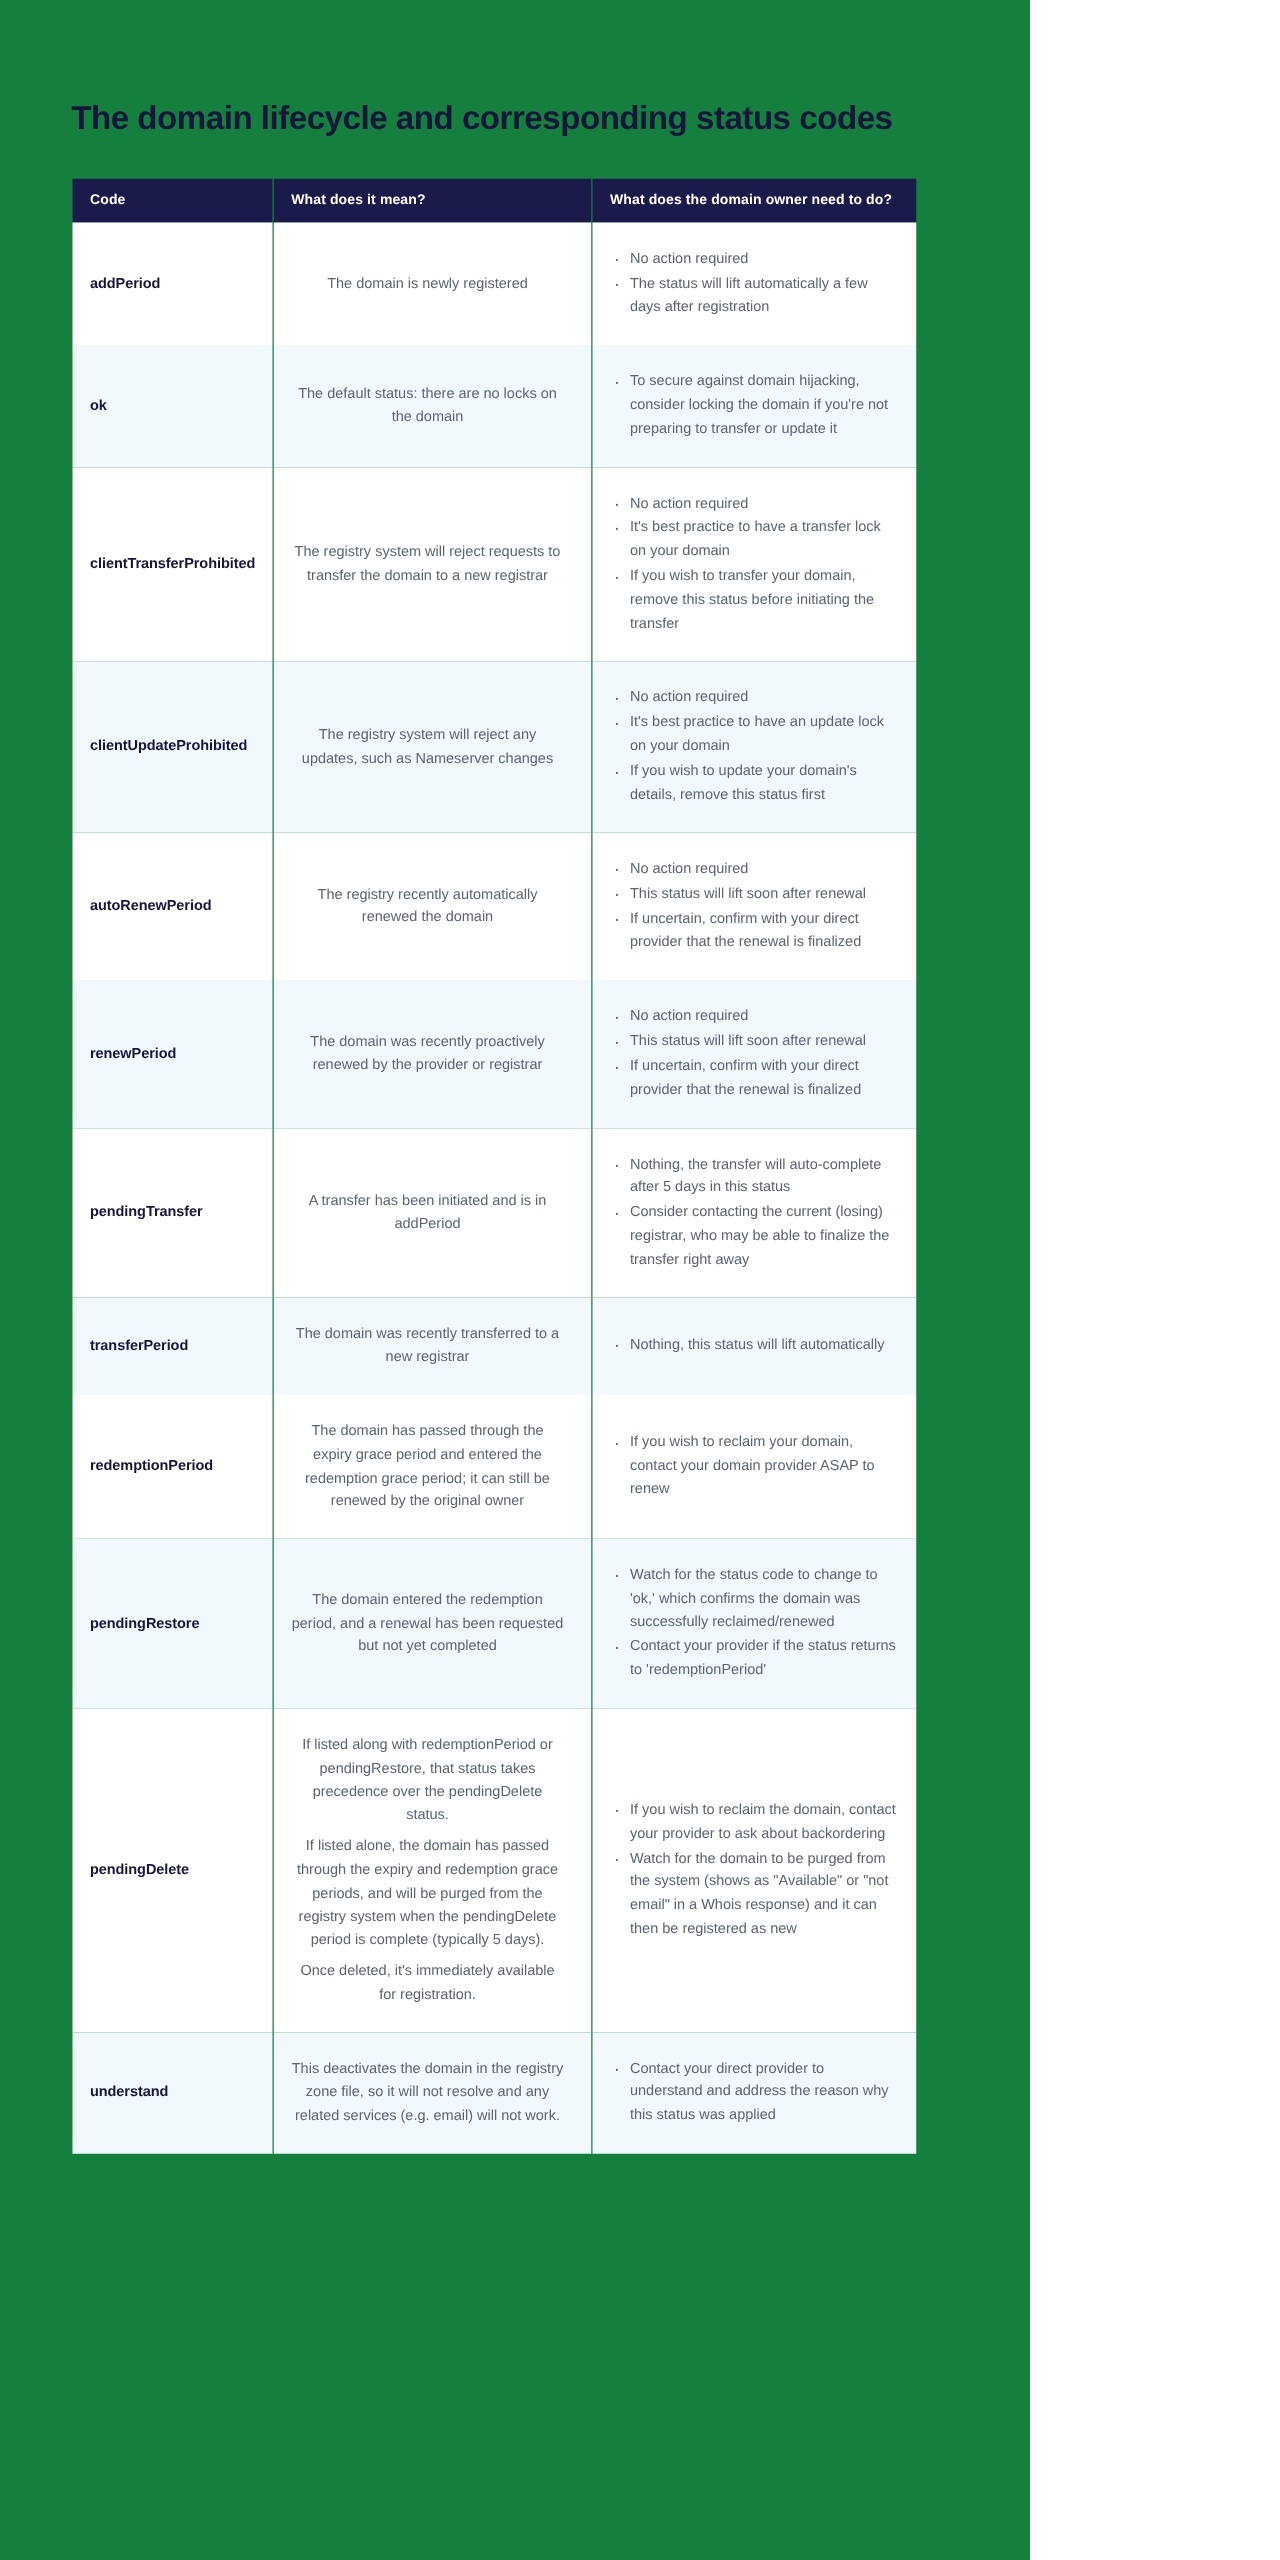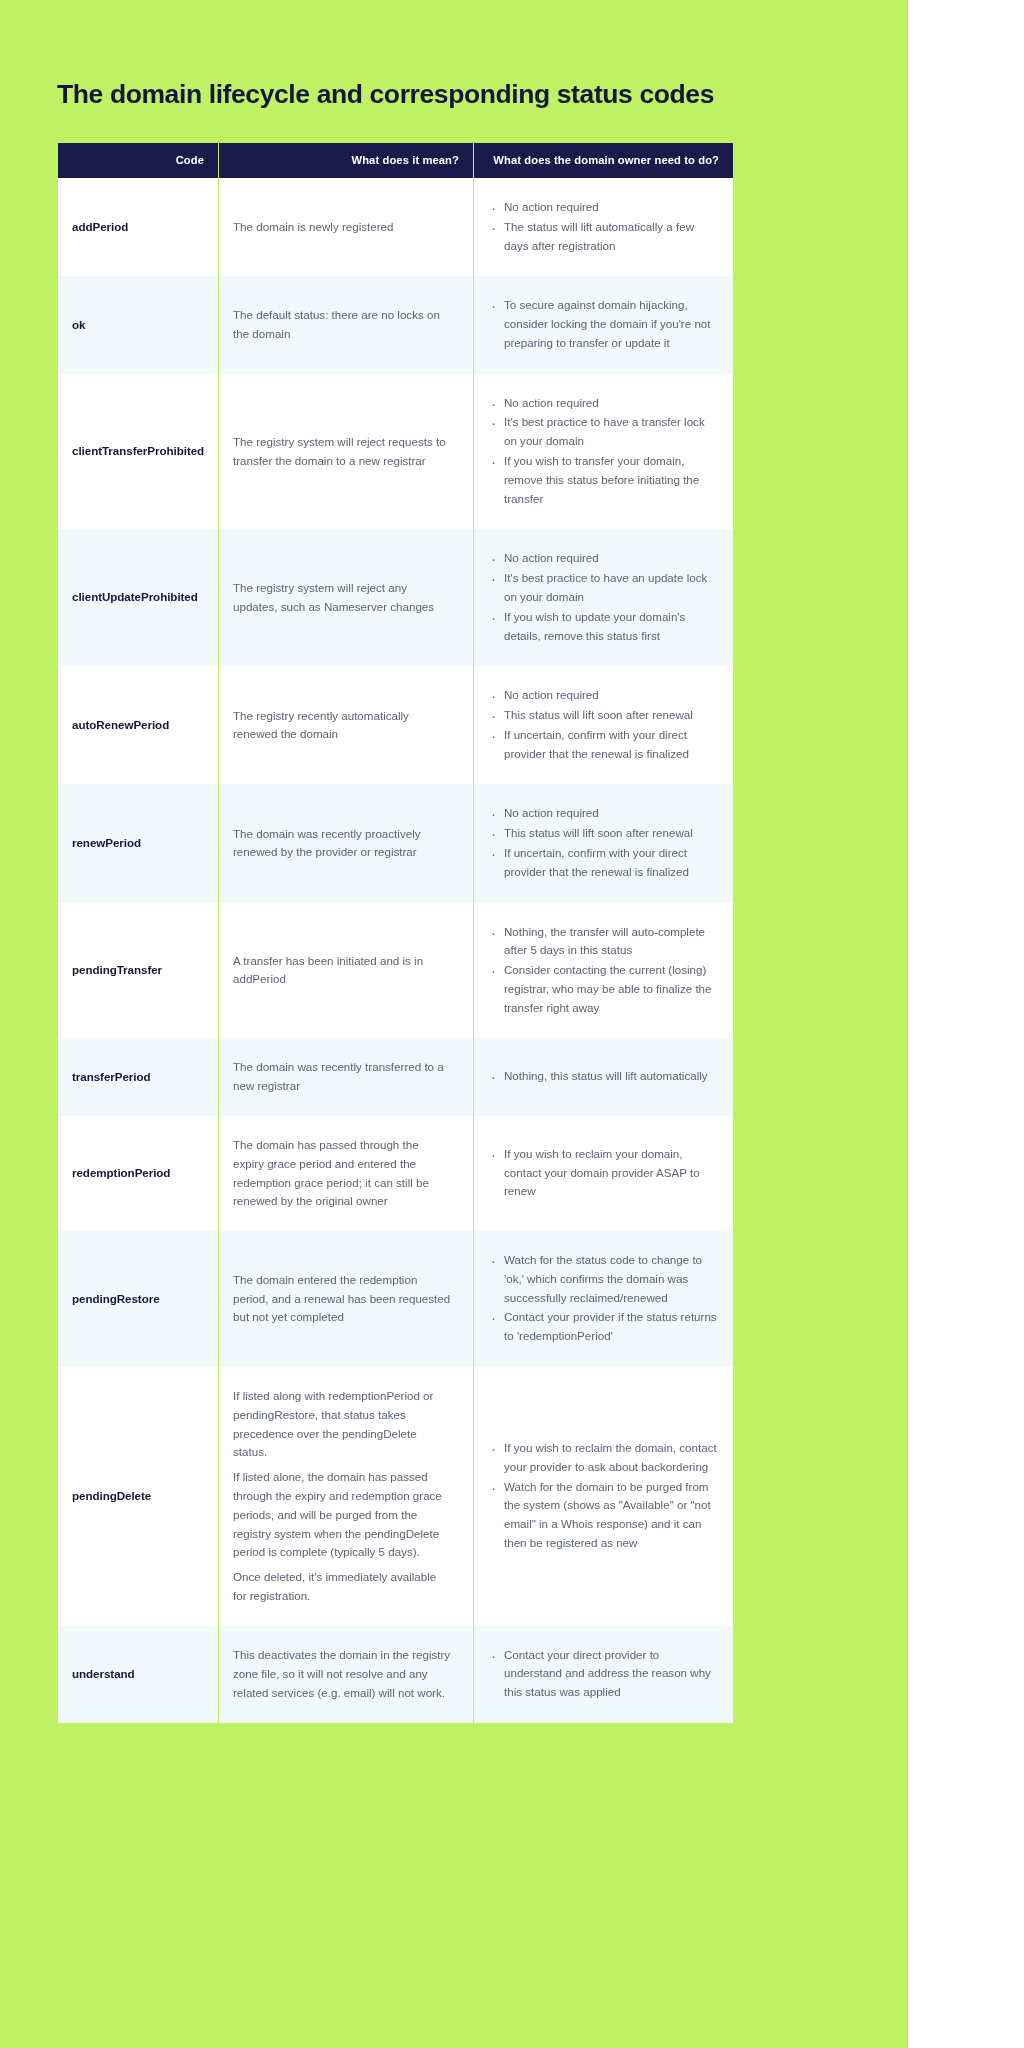--- a/index.html
+++ b/index.html
@@ -6,23 +6,23 @@
   html, body {
     width: 1024px;
     background: #ffffff;
   }
   body {
     font-family: "Liberation Sans", sans-serif;
     color: #1b1b4b;
     -webkit-font-smoothing: antialiased;
   }
   .page {
-    width: 908px;
+    width: 824px;
     min-height: 2048px;
-    background: #bef264;
+    background: #15803d;
     padding: 0;
     position: relative;
   }
   .page-title {
     position: absolute;
     left: 57px;
     top: 78px;
     font-size: 26.5px;
     font-weight: bold;
     letter-spacing: -0.4px;
@@ -43,21 +43,21 @@
   }
   table.status-table col.c1 { width: 160px; }
   table.status-table col.c2 { width: 254px; }
   table.status-table col.c3 { width: 259px; }
 
   thead th {
     background: #1b1b4b;
     color: #ffffff;
     font-size: 11.2px;
     font-weight: bold;
-    text-align: right;
+    text-align: left;
     padding: 11px 14px 12px 14px;
     letter-spacing: 0.1px;
     vertical-align: middle;
     height: 32px;
   }
   tbody td {
     background: #ffffff;
     vertical-align: middle;
     padding: 20px 16px 20px 14px;
     font-size: 11.6px;
@@ -71,20 +71,21 @@
   td.code-cell {
     font-weight: bold;
     color: #16163c;
     font-size: 11.6px;
     padding-left: 14px;
     letter-spacing: -0.05px;
   }
   td.mean-cell {
     padding-left: 14px;
     padding-right: 22px;
+    text-align: center;
   }
   td.todo-cell {
     padding-left: 16px;
     padding-right: 14px;
   }
   td.mean-cell p + p { margin-top: 6px; }
   ul.todo-list {
     list-style: none;
     margin: 0;
     padding: 0;

